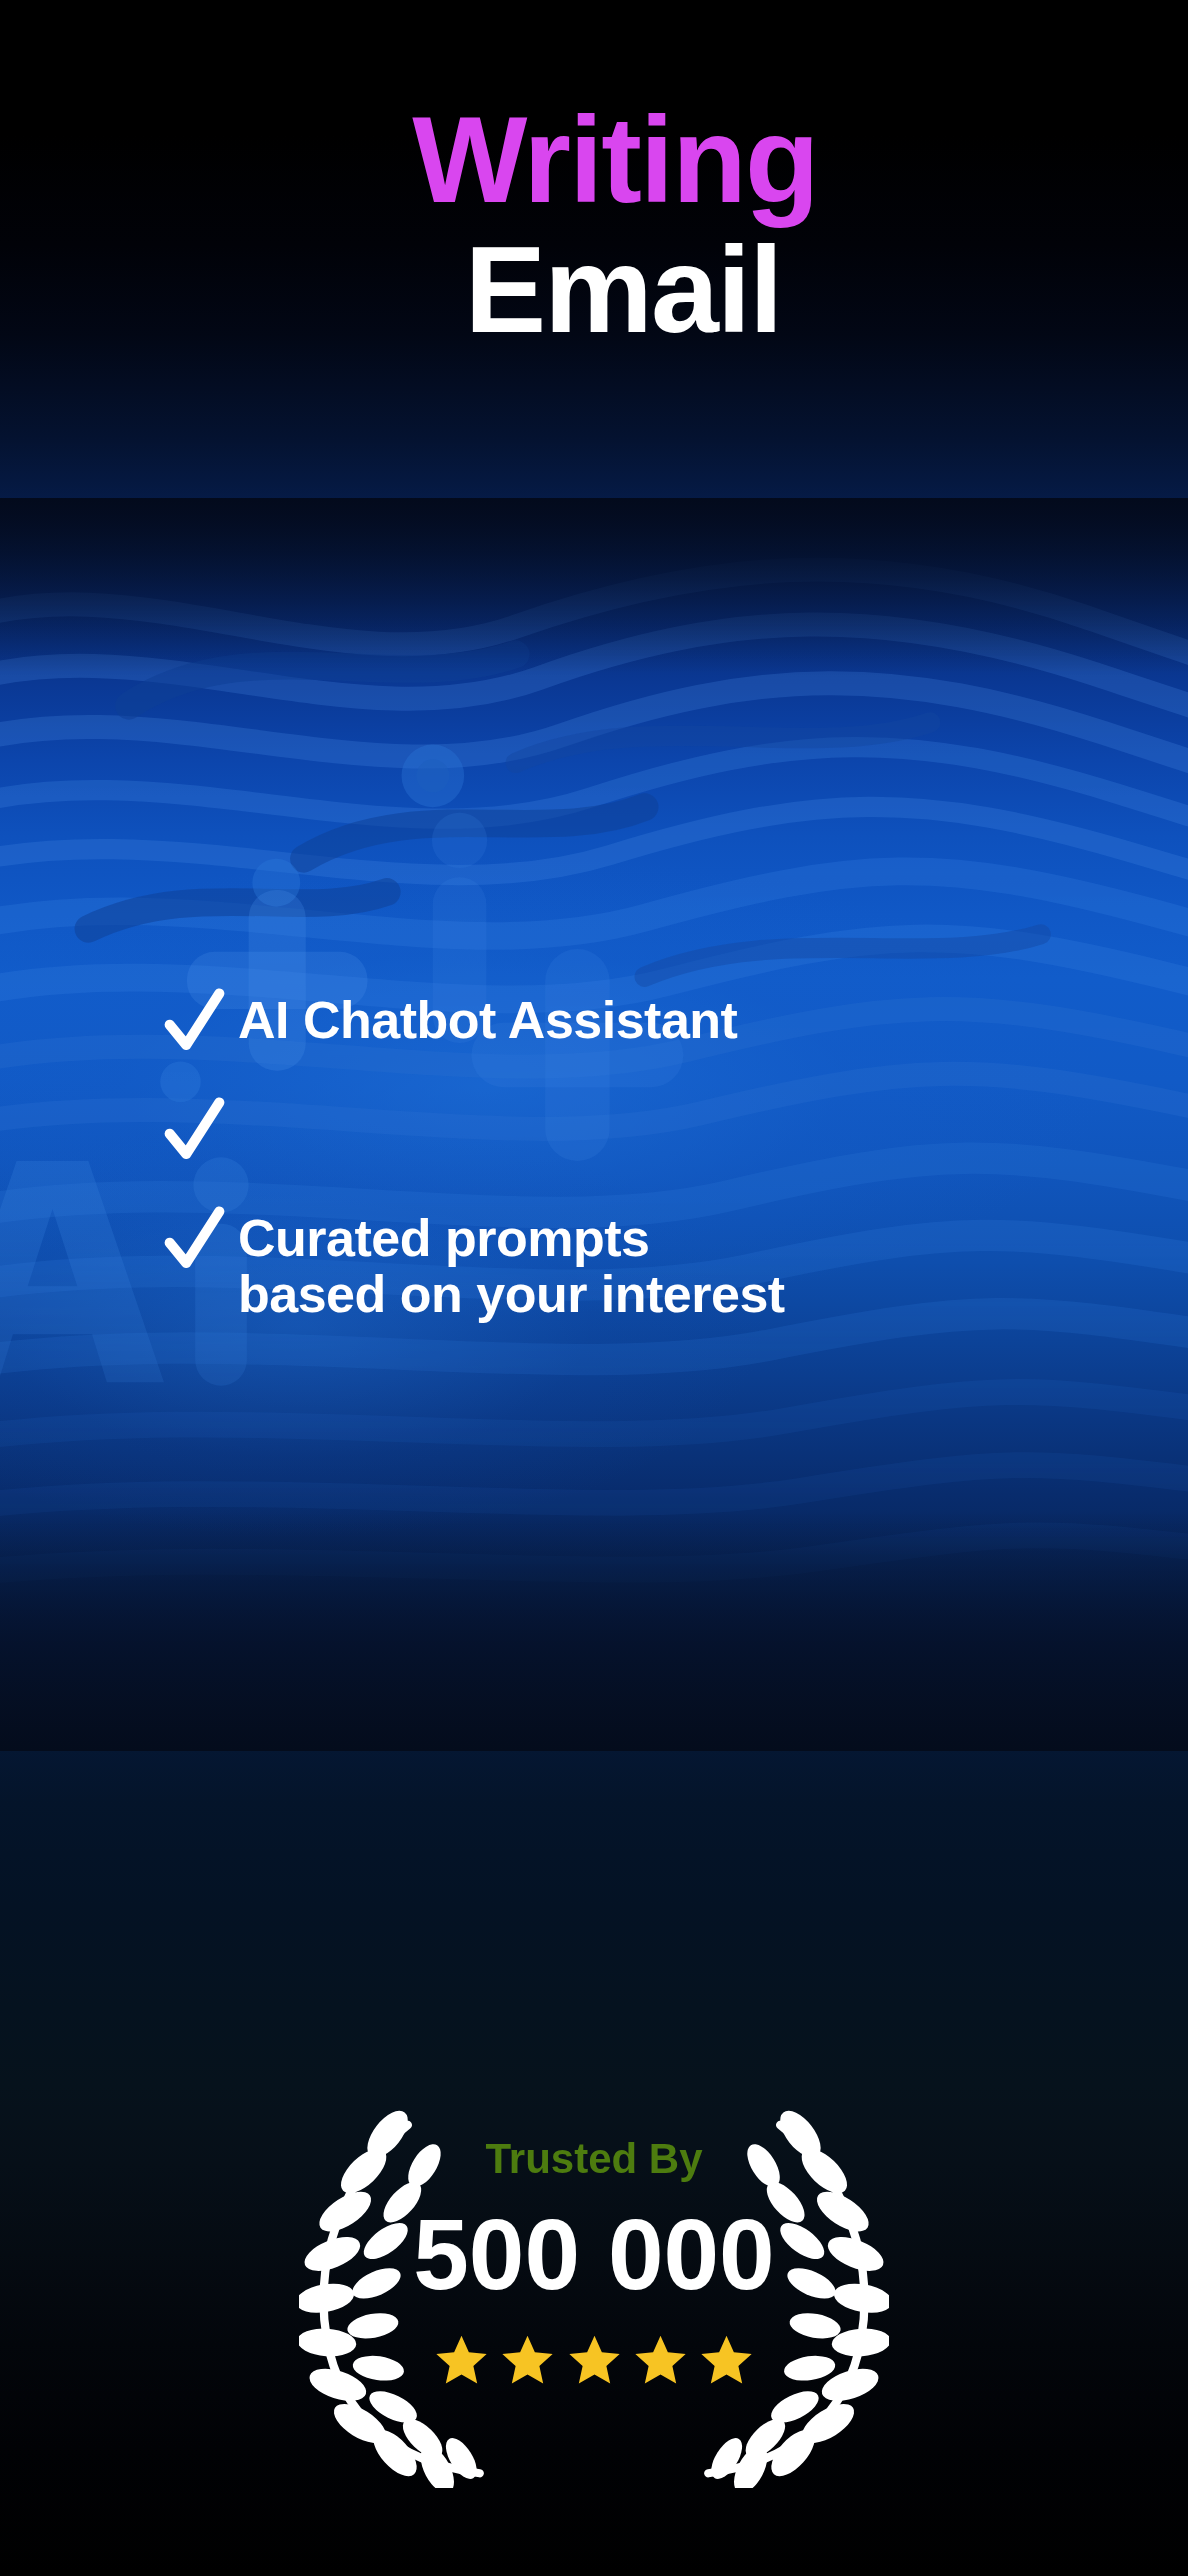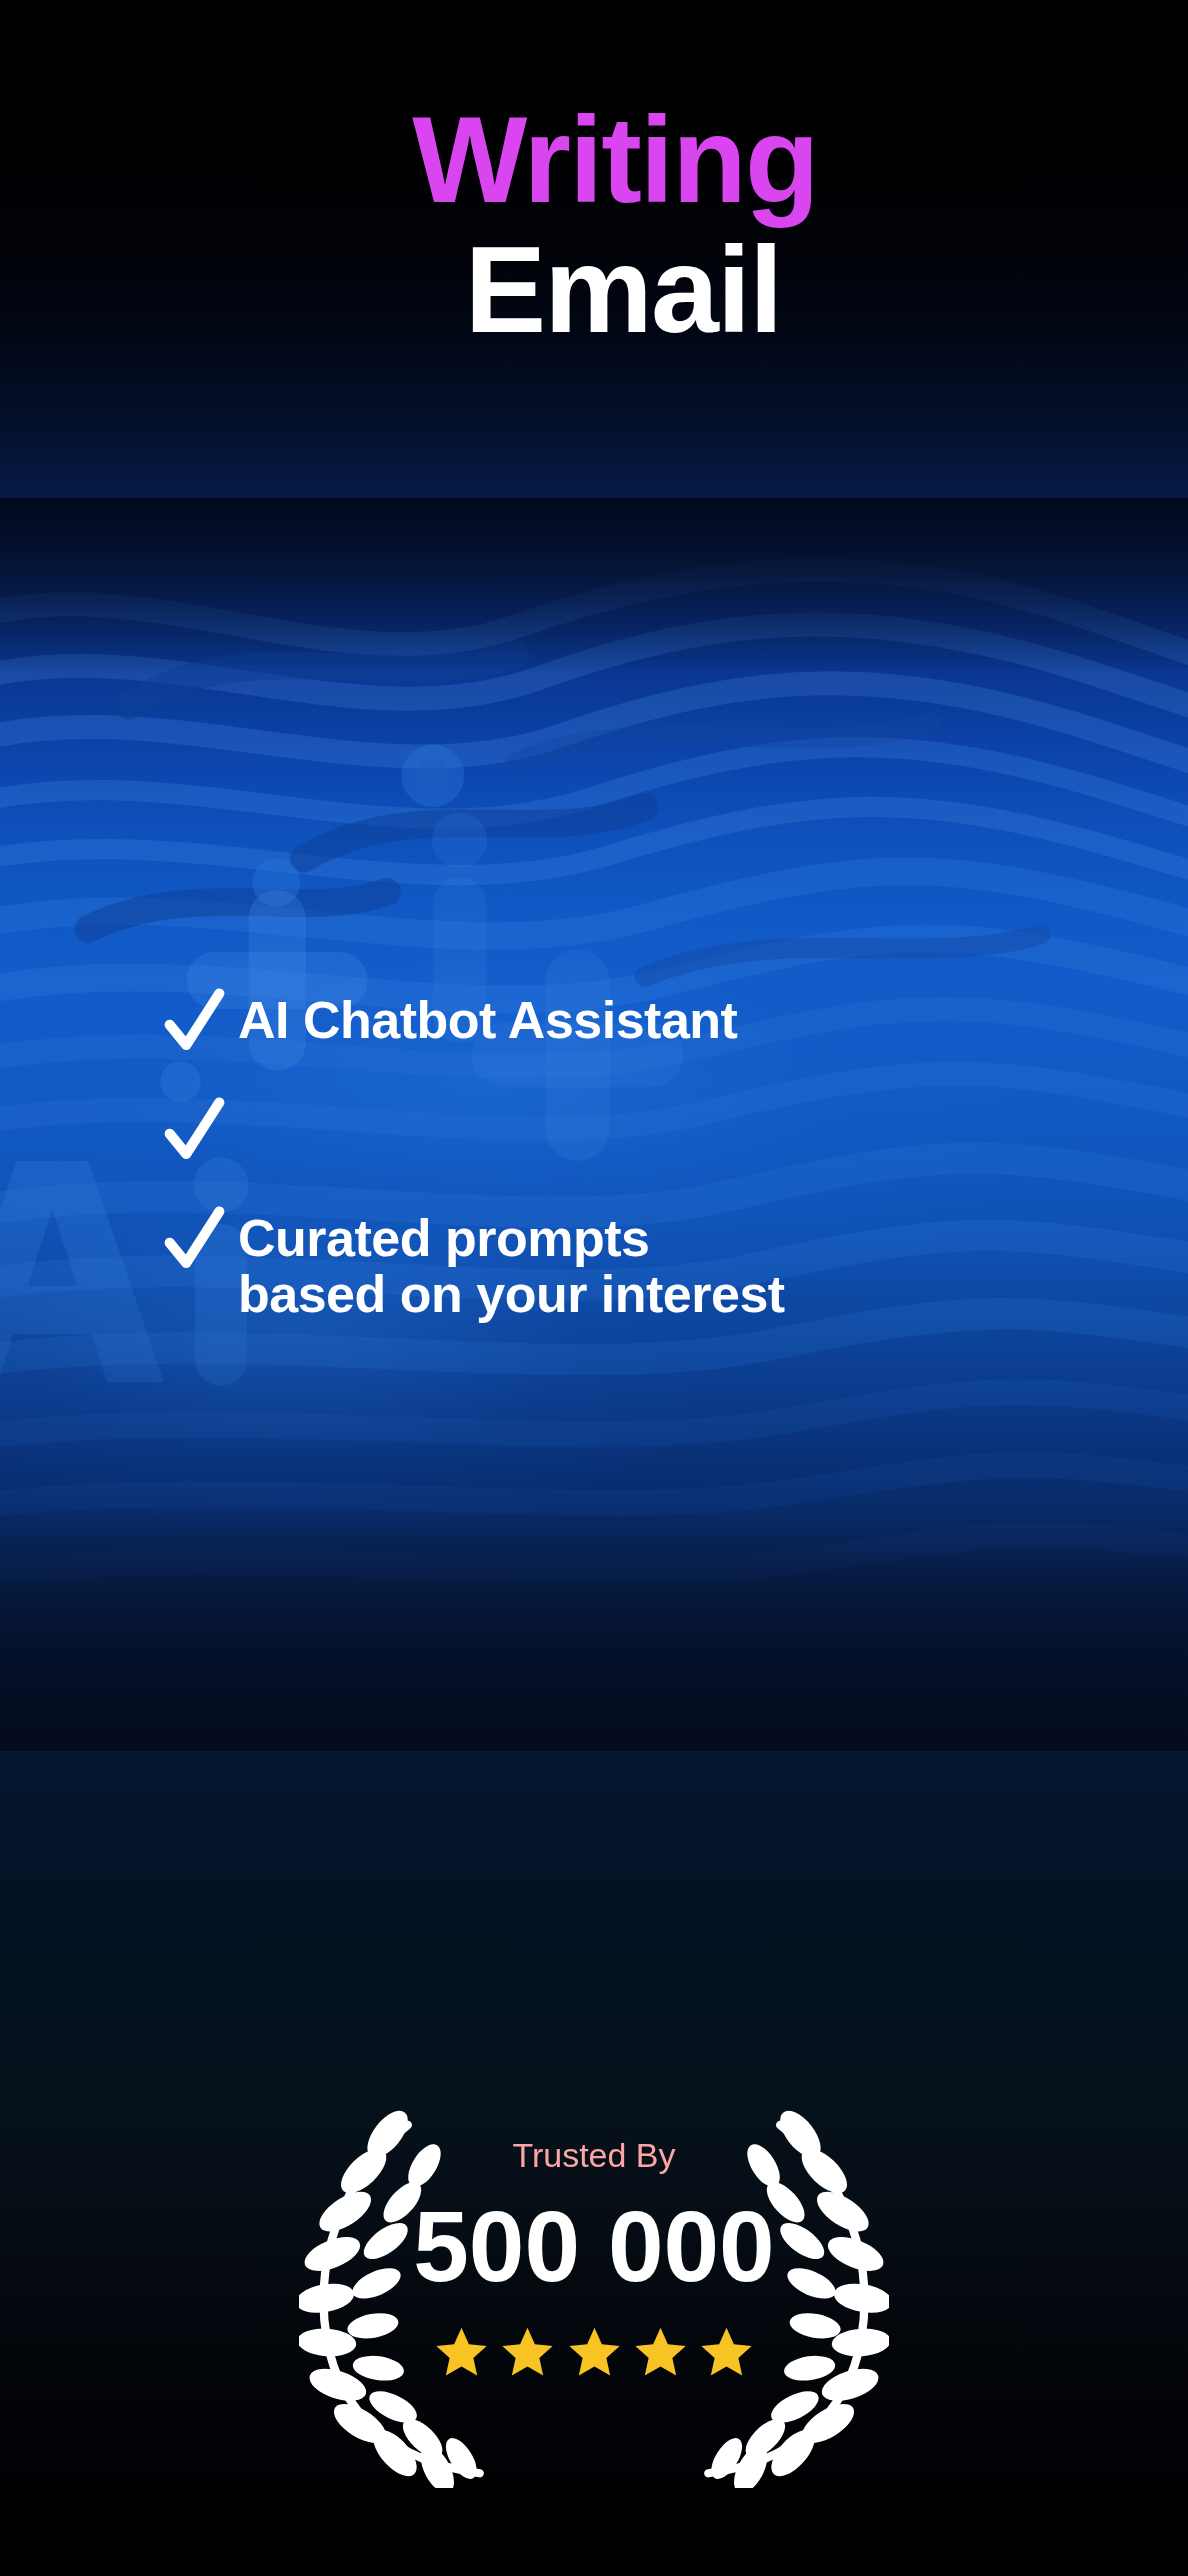--- a/index.html
+++ b/index.html
@@ -213,23 +213,23 @@
     width:590px;height:387px;
   }
   .laurel svg{display:block;width:100%;height:100%;}
   .badge-inner{
     position:absolute;
     left:0;top:0;width:100%;
     text-align:center;
     padding-top:37px;
   }
   .trusted-label{
-    font-size:34px;
-    font-weight:400;
-    color:#fca5a5;
+    font-size:42px;
+    font-weight:700;
+    color:#4d7c0f;
     letter-spacing:0px;
     line-height:1;
   }
   .trusted-count{
     margin-top:24px;
     font-size:100px;
     font-weight:800;
     color:#ffffff;
     letter-spacing:0px;
     line-height:1;

